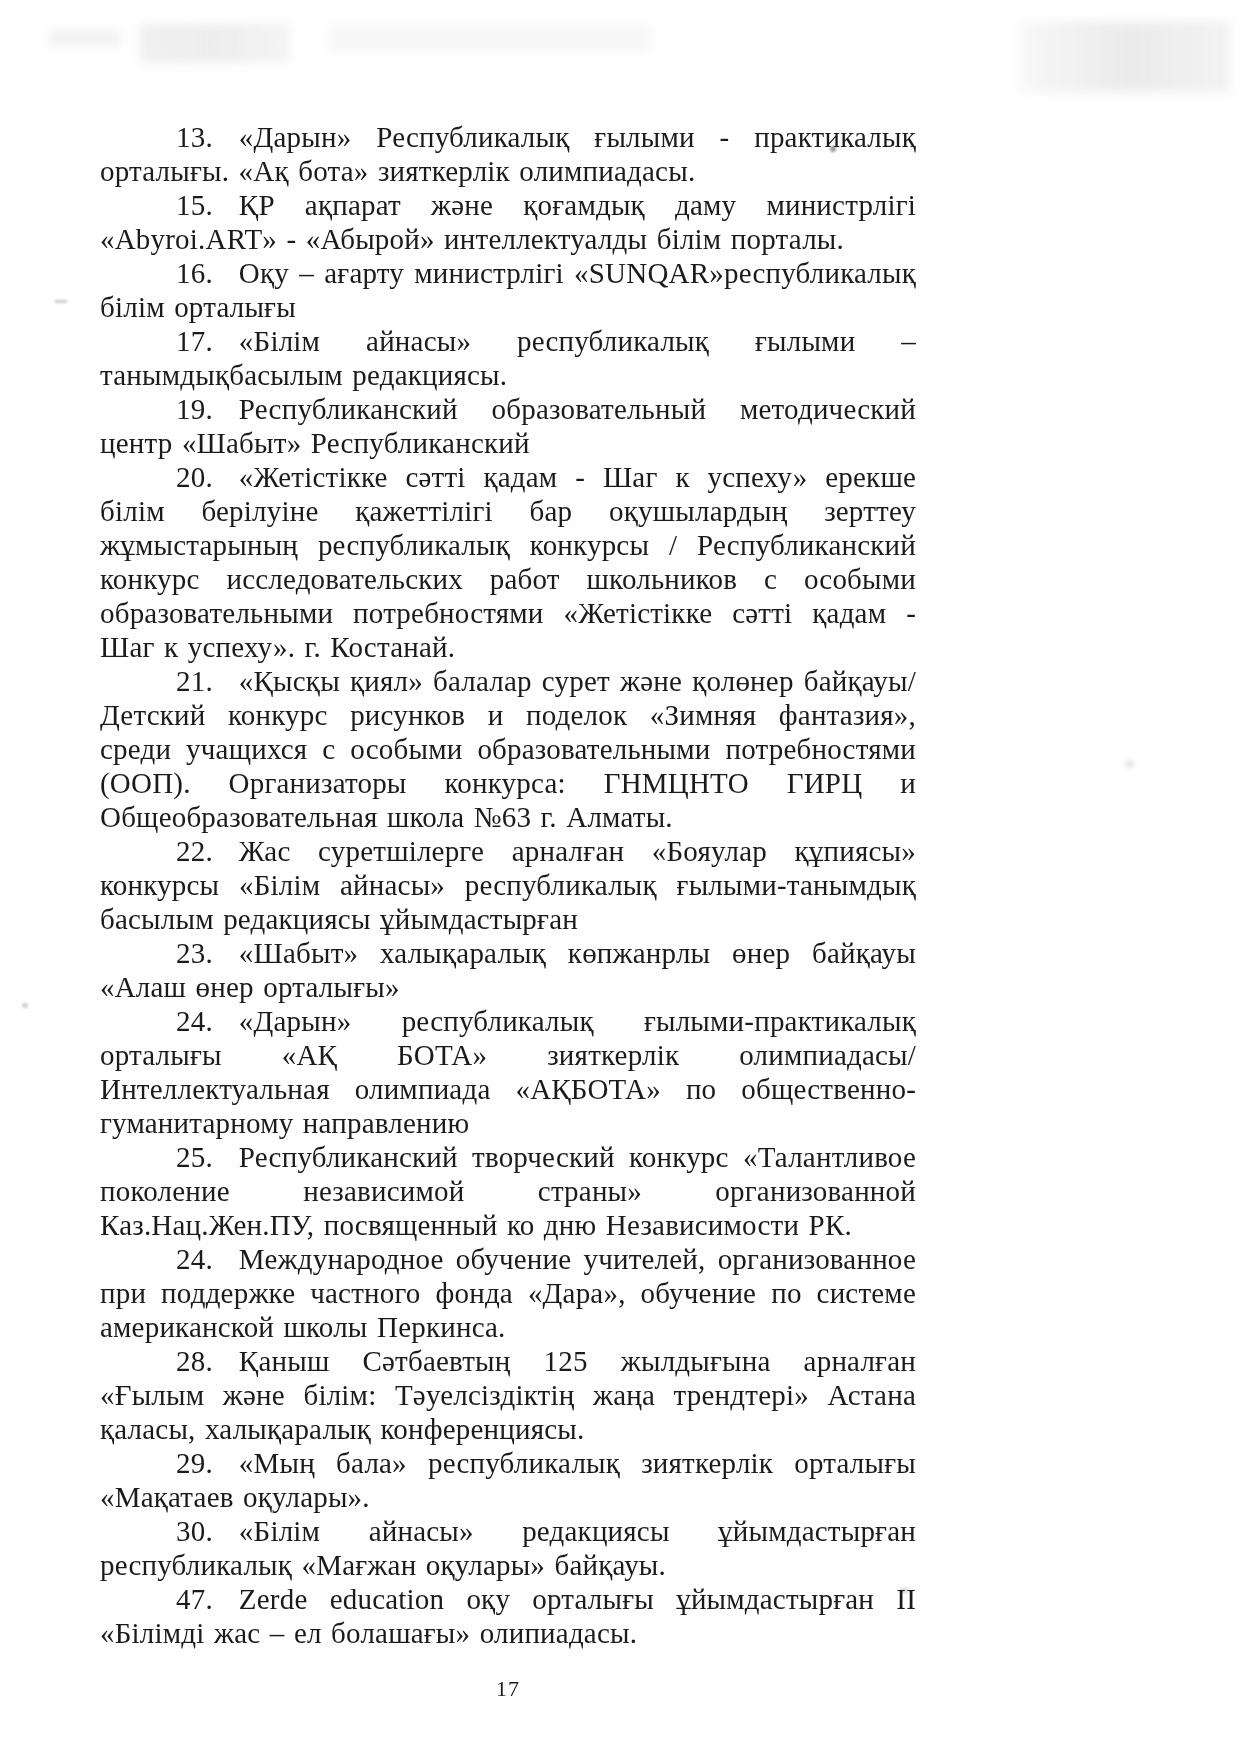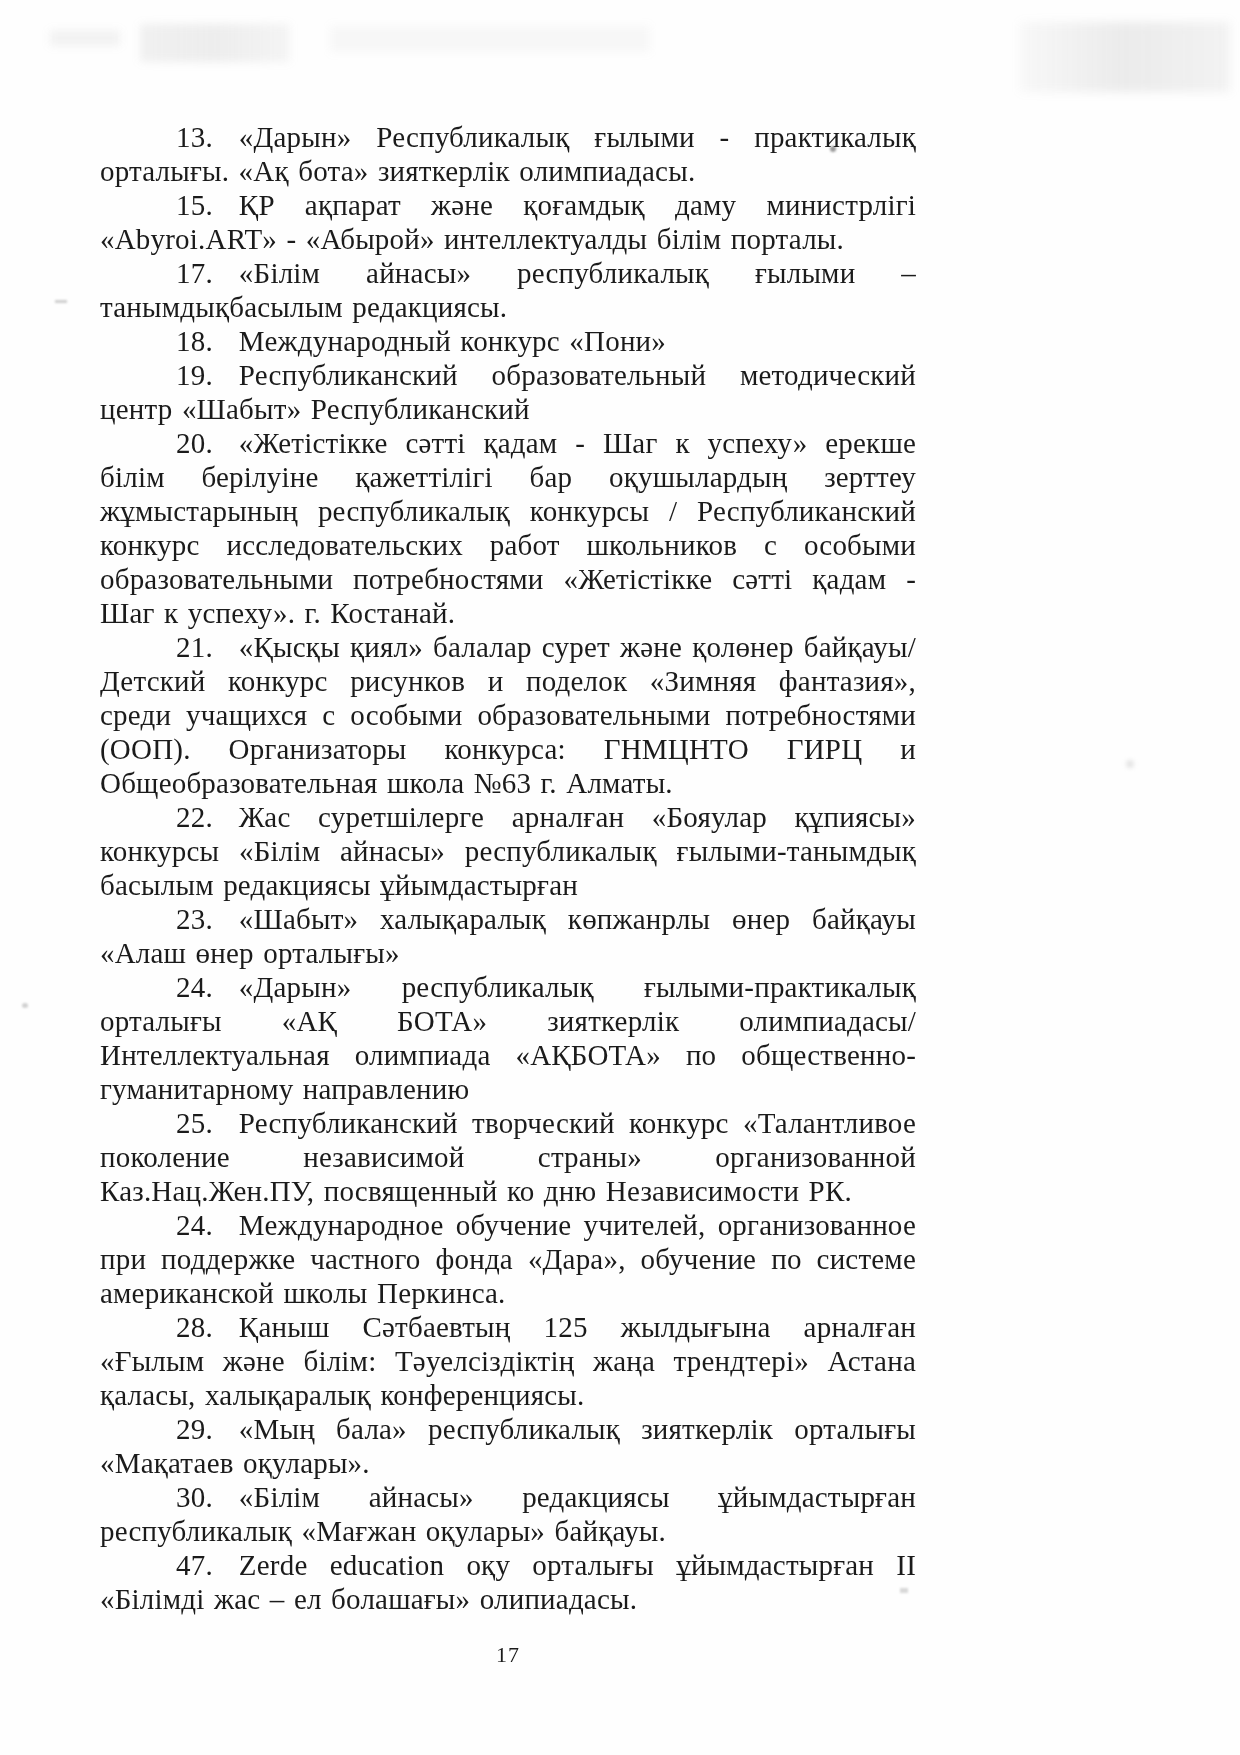--- a/index.html
+++ b/index.html
@@ -92,24 +92,24 @@
   <div class="artifact speck-4"></div>
   <div class="artifact speck-5"></div>
 
   <div class="content">
 
     <p class="para"><span class="num">13.</span><span>«Дарын» Республикалық ғылыми - практикалық орталығы. «Ақ бота» зияткерлік олимпиадасы.</span></p>
 
 
     <p class="para"><span class="num">15.</span><span>ҚР ақпарат және қоғамдық даму министрлігі «Abyroi.ART» - «Абырой» интеллектуалды білім порталы.</span></p>
 
+    <p class="para"><span class="num">16.</span><span>Оқу – ағарту министрлігі «SUNQAR»республикалық білім орталығы</span></p>
 
     <p class="para"><span class="num">17.</span><span>«Білім айнасы» республикалық ғылыми – танымдықбасылым редакциясы.</span></p>
 
-    <p class="para"><span class="num">18.</span><span>Международный конкурс «Пони»</span></p>
 
     <p class="para"><span class="num">19.</span><span>Республиканский образовательный методический центр «Шабыт» Республиканский</span></p>
 
     <p class="para"><span class="num">20.</span><span>«Жетістікке сәтті қадам - Шаг к успеху» ерекше білім берілуіне қажеттілігі бар оқушылардың зерттеу жұмыстарының республикалық конкурсы / Республиканский конкурс исследовательских работ школьников с особыми образовательными потребностями  «Жетістікке сәтті қадам - Шаг к успеху». г. Костанай.</span></p>
 
     <p class="para"><span class="num">21.</span><span>«Қысқы қиял» балалар сурет және қолөнер байқауы/ Детский конкурс рисунков и поделок «Зимняя фантазия», среди учащихся с особыми образовательными потребностями (ООП).  Организаторы конкурса: ГНМЦНТО ГИРЦ и Общеобразовательная школа №63 г. Алматы.</span></p>
 
     <p class="para"><span class="num">22.</span><span>Жас суретшілерге арналған «Бояулар құпиясы» конкурсы «Білім айнасы» республикалық ғылыми-танымдық басылым редакциясы ұйымдастырған</span></p>
 
     <p class="para"><span class="num">23.</span><span>«Шабыт» халықаралық көпжанрлы өнер байқауы «Алаш өнер орталығы»</span></p>

